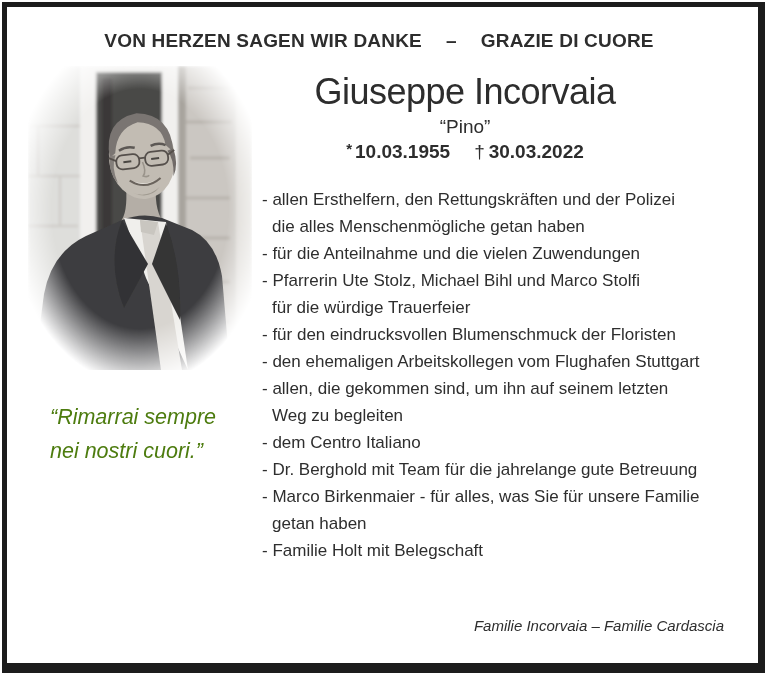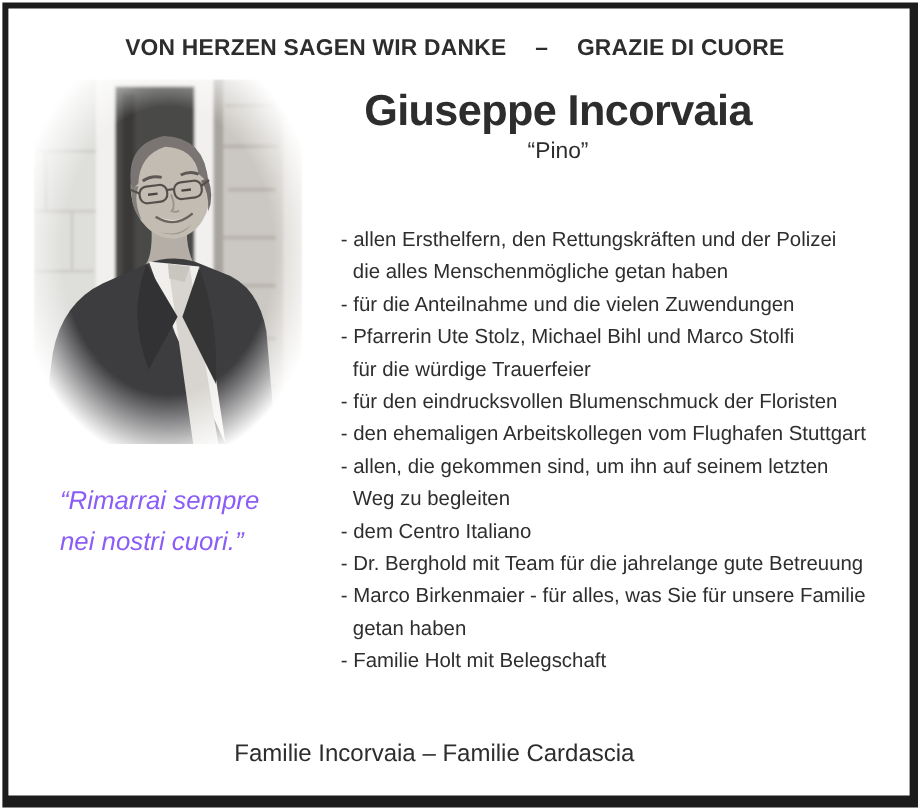--- a/index.html
+++ b/index.html
@@ -38,21 +38,21 @@
   }
   .photo svg { display: block; }
 
   .title-block {
     position: absolute;
     left: 240px; top: 72px; width: 450px;
     text-align: center;
   }
   .deceased-name {
     font-size: 36px;
-    font-weight: 700;
+    font-weight: 400;
     letter-spacing: -0.5px;
     line-height: 1.1;
     white-space: nowrap;
   }
   .nickname {
     margin-top: 4px;
     font-size: 19px;
     font-weight: 400;
   }
   .dates {
@@ -64,40 +64,41 @@
   .dates .star { font-size: 15px; position: relative; top: -4px; margin-right: 3px; }
   .dates .dagger { margin: 0 4px 0 24px; font-weight: 400; }
 
   .thanks-list {
     position: absolute;
     left: 262px; top: 186px; width: 500px;
     font-size: 17px;
     line-height: 27px;
     color: #2e2e2e;
   }
-  .thanks-line { white-space: nowrap; margin-left: 22px; }
+  .thanks-line { white-space: nowrap; }
   .thanks-line.cont { padding-left: 10px; }
 
   .quote {
     position: absolute;
     left: 50px; top: 400px;
     font-style: italic;
     font-size: 21.5px;
     line-height: 34px;
-    color: #8b5cf6;
+    color: #4d7c0f;
     white-space: nowrap;
   }
 
   .signature {
     position: absolute;
     top: 617px; left: 0; right: 44px;
-    text-align: center;
-    font-size: 20px;
+    text-align: right;
+    font-size: 15px;
     font-weight: 500;
     white-space: nowrap;
+    font-style: italic;
   }
 </style>
 </head>
 <body>
 
 <div class="sheet" style="background: rgb(255, 255, 255); color: rgb(45, 45, 45);">
 
   <div class="frame" style="border-color: rgb(28, 28, 28);"></div>
 
   <div class="header-line">
@@ -159,20 +160,23 @@
             <path d="M100,125 q14,8 28,-2 q-12,12 -28,2 z" fill="#a09a90"></path>
           </g>
         </g>
       </g>
     </svg>
   </div>
 
   <div class="title-block">
     <div class="deceased-name">Giuseppe Incorvaia</div>
     <div class="nickname">“Pino”</div>
+    <div class="dates">
+      <span class="star">*</span><span>10.03.1955</span><span class="dagger">†</span><span>30.03.2022</span>
+    </div>
   </div>
 
   <div class="thanks-list">
       <div class="thanks-item">
         <div class="thanks-line">- allen Ersthelfern, den Rettungskräften und der Polizei</div>
         <div class="thanks-line cont">die alles Menschenmögliche getan haben</div>
       </div>
       <div class="thanks-item">
         <div class="thanks-line">- für die Anteilnahme und die vielen Zuwendungen</div>
       </div>

